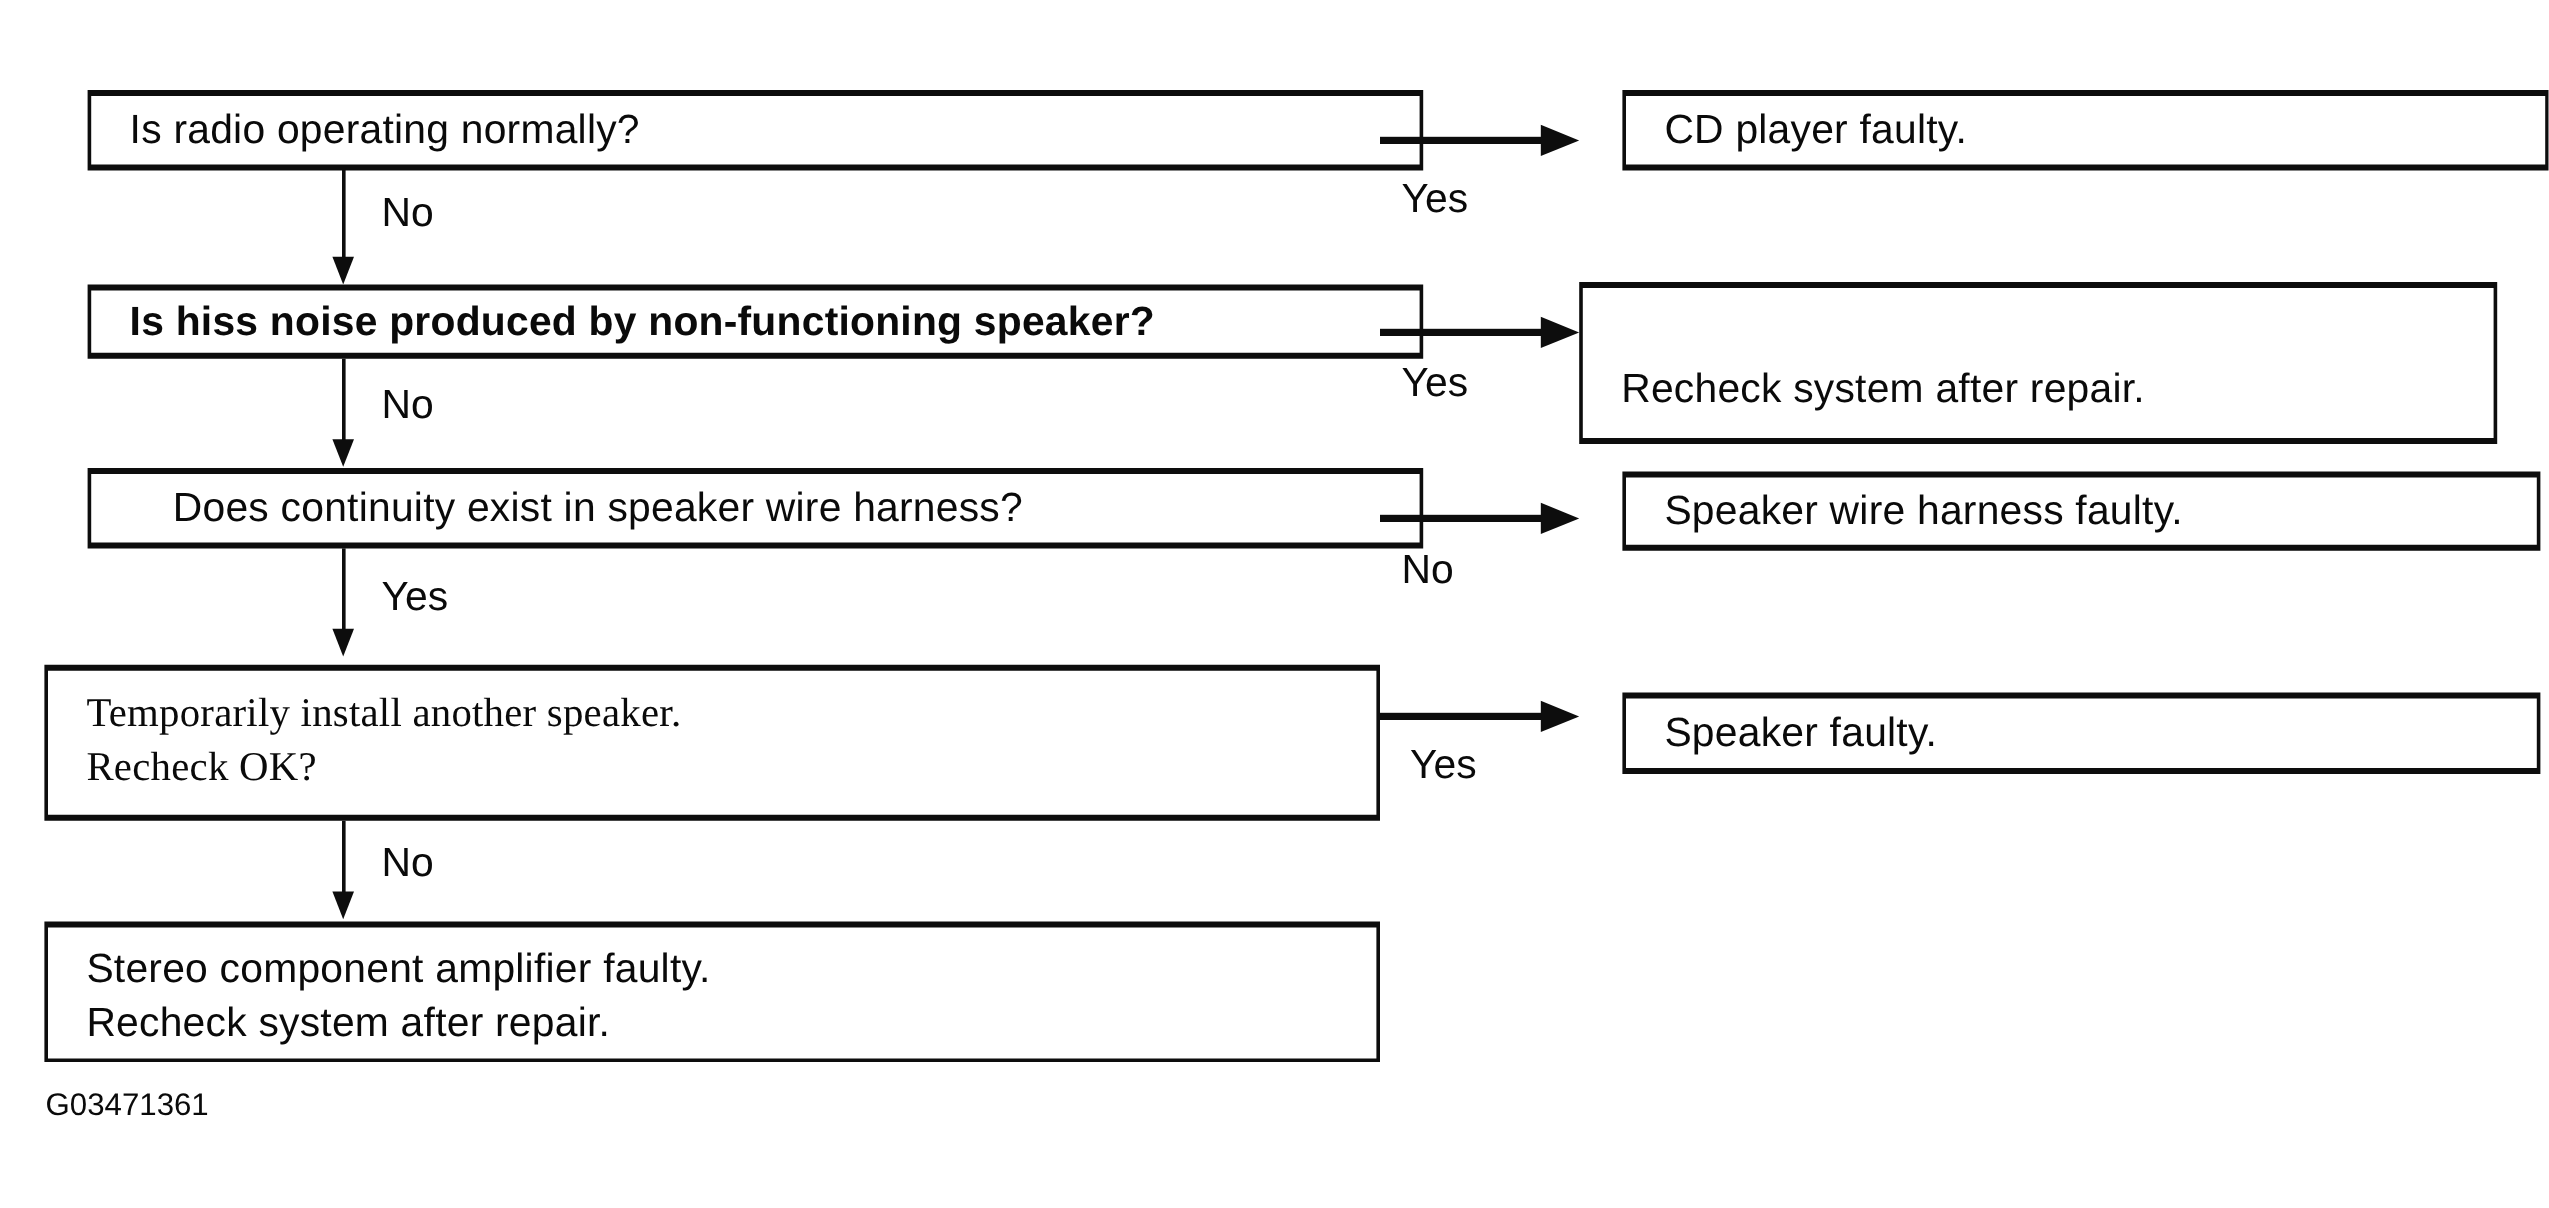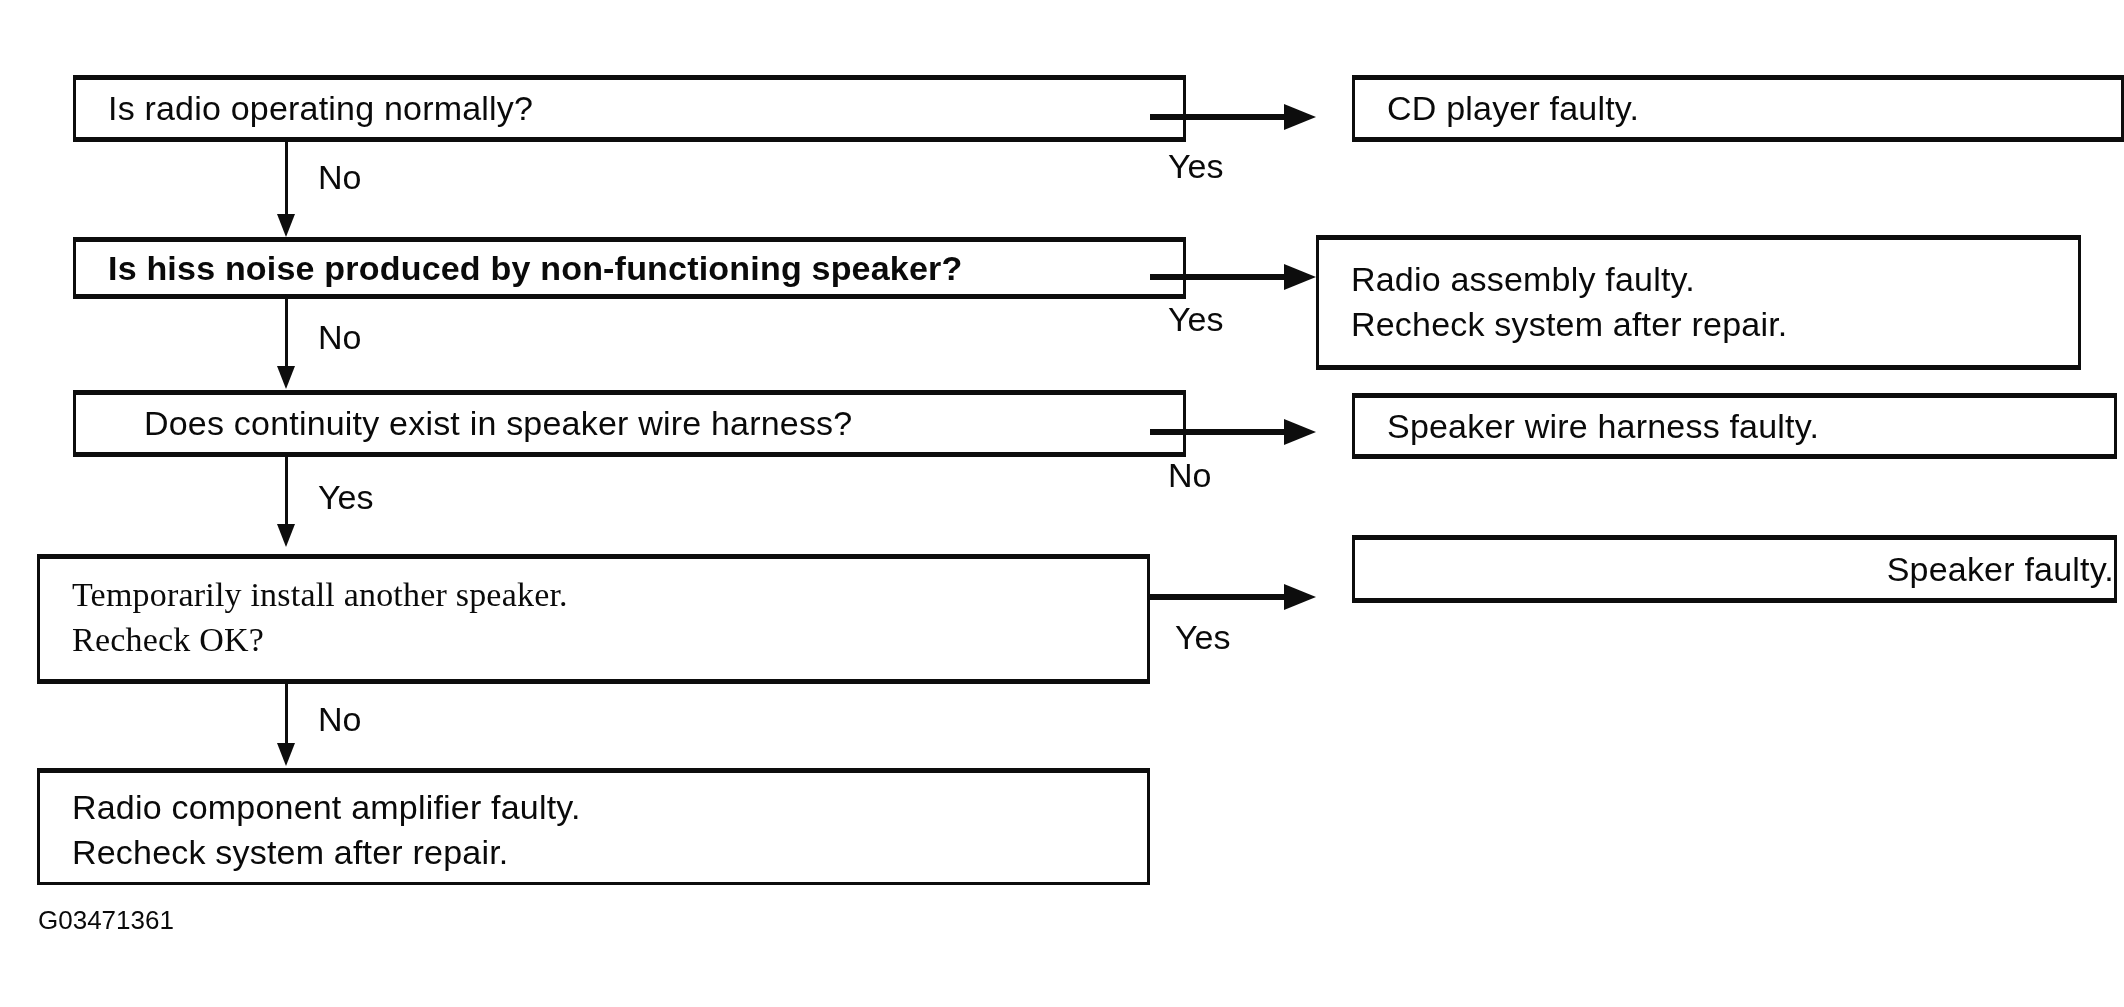--- a/index.html
+++ b/index.html
@@ -99,21 +99,20 @@
 
   <div class="node center" style="left:37px; top:237px; width:1113px; height:62px;font-weight:bold;">
     <div class="txt">Is hiss noise produced by non-functioning speaker?</div>
   </div>
 
   <div class="h-shaft" style="left:1150px; top:274px; width:136px;"></div>
   <div class="h-head" style="left:1284px; top:264px;"></div>
   <div class="branch-label" style="left:1168px; top:300px;">Yes</div>
 
   <div class="node" style="left:1316px; top:235px; width:765px; height:135px;">
-    <div class="txt" style="top:17px;">Radio assembly faulty.</div>
     <div class="txt" style="top:62px;">Recheck system after repair.</div>
   </div>
 
   <div class="v-shaft" style="left:285px; top:299px; height:68px;"></div>
   <div class="v-head" style="left:277px; top:366px;"></div>
   <div class="branch-label" style="left:318px; top:318px;">No</div>
 
   <div class="node center" style="left:37px; top:390px; width:1113px; height:67px;padding-left:36px;">
     <div class="txt">Does continuity exist in speaker wire harness?</div>
   </div>
@@ -132,28 +131,28 @@
 
   <div class="node" style="left:37px; top:554px; width:1113px; height:130px;font-family:Liberation Serif, serif;">
     <div class="txt" style="top:13px;">Temporarily install another speaker.</div>
     <div class="txt" style="top:58px;">Recheck OK?</div>
   </div>
 
   <div class="h-shaft" style="left:1150px; top:594px; width:136px;"></div>
   <div class="h-head" style="left:1284px; top:584px;"></div>
   <div class="branch-label" style="left:1175px; top:618px;">Yes</div>
 
-  <div class="node center" style="left:1316px; top:535px; width:765px; height:68px;justify-content:flex-end;">
+  <div class="node center" style="left:1316px; top:577px; width:765px; height:68px;">
     <div class="txt">Speaker faulty.</div>
   </div>
 
   <div class="v-shaft" style="left:285px; top:684px; height:60px;"></div>
   <div class="v-head" style="left:277px; top:743px;"></div>
   <div class="branch-label" style="left:318px; top:700px;">No</div>
 
   <div class="node" style="left:37px; top:768px; width:1113px; height:117px; border-bottom-width:3px;">
-    <div class="txt" style="top:12px;">Radio component amplifier faulty.</div>
+    <div class="txt" style="top:12px;">Stereo component amplifier faulty.</div>
     <div class="txt" style="top:57px;">Recheck system after repair.</div>
   </div>
 
   <div class="figure-code">G03471361</div>
 
 </div>
 
 </body></html>

